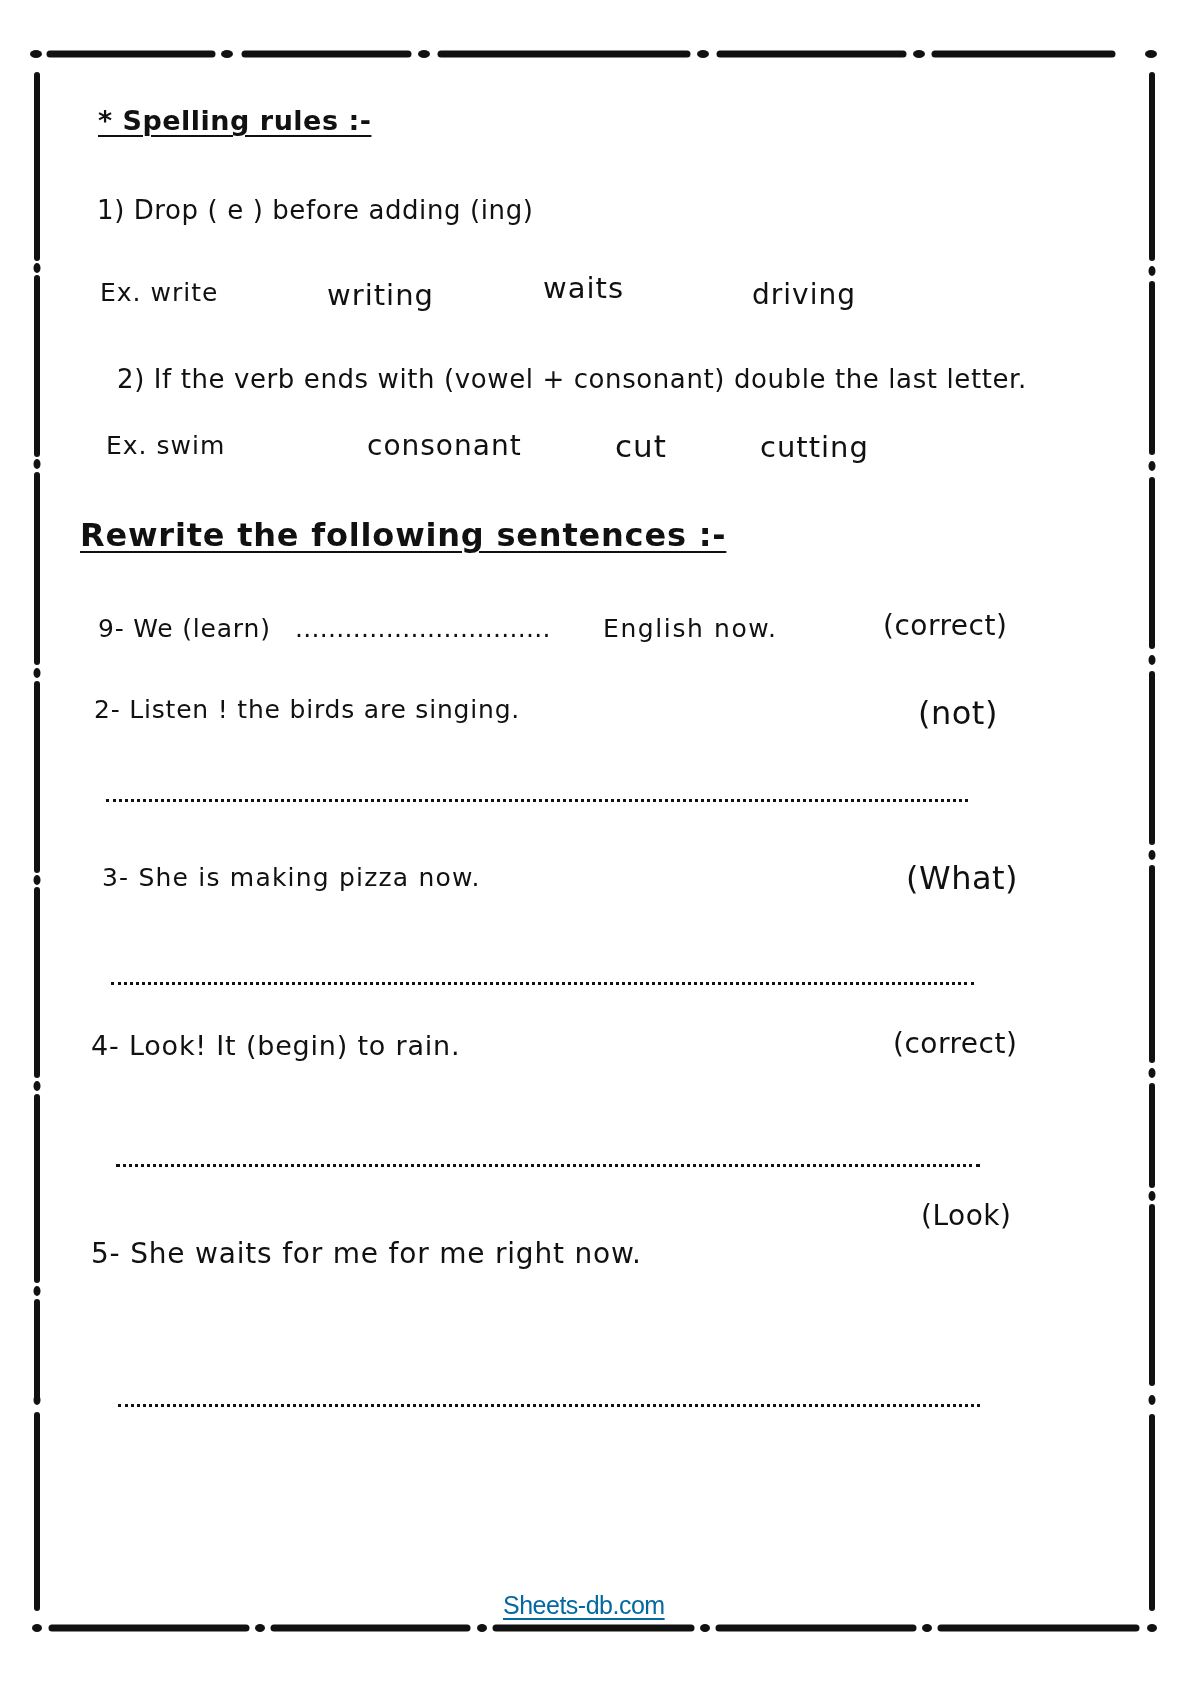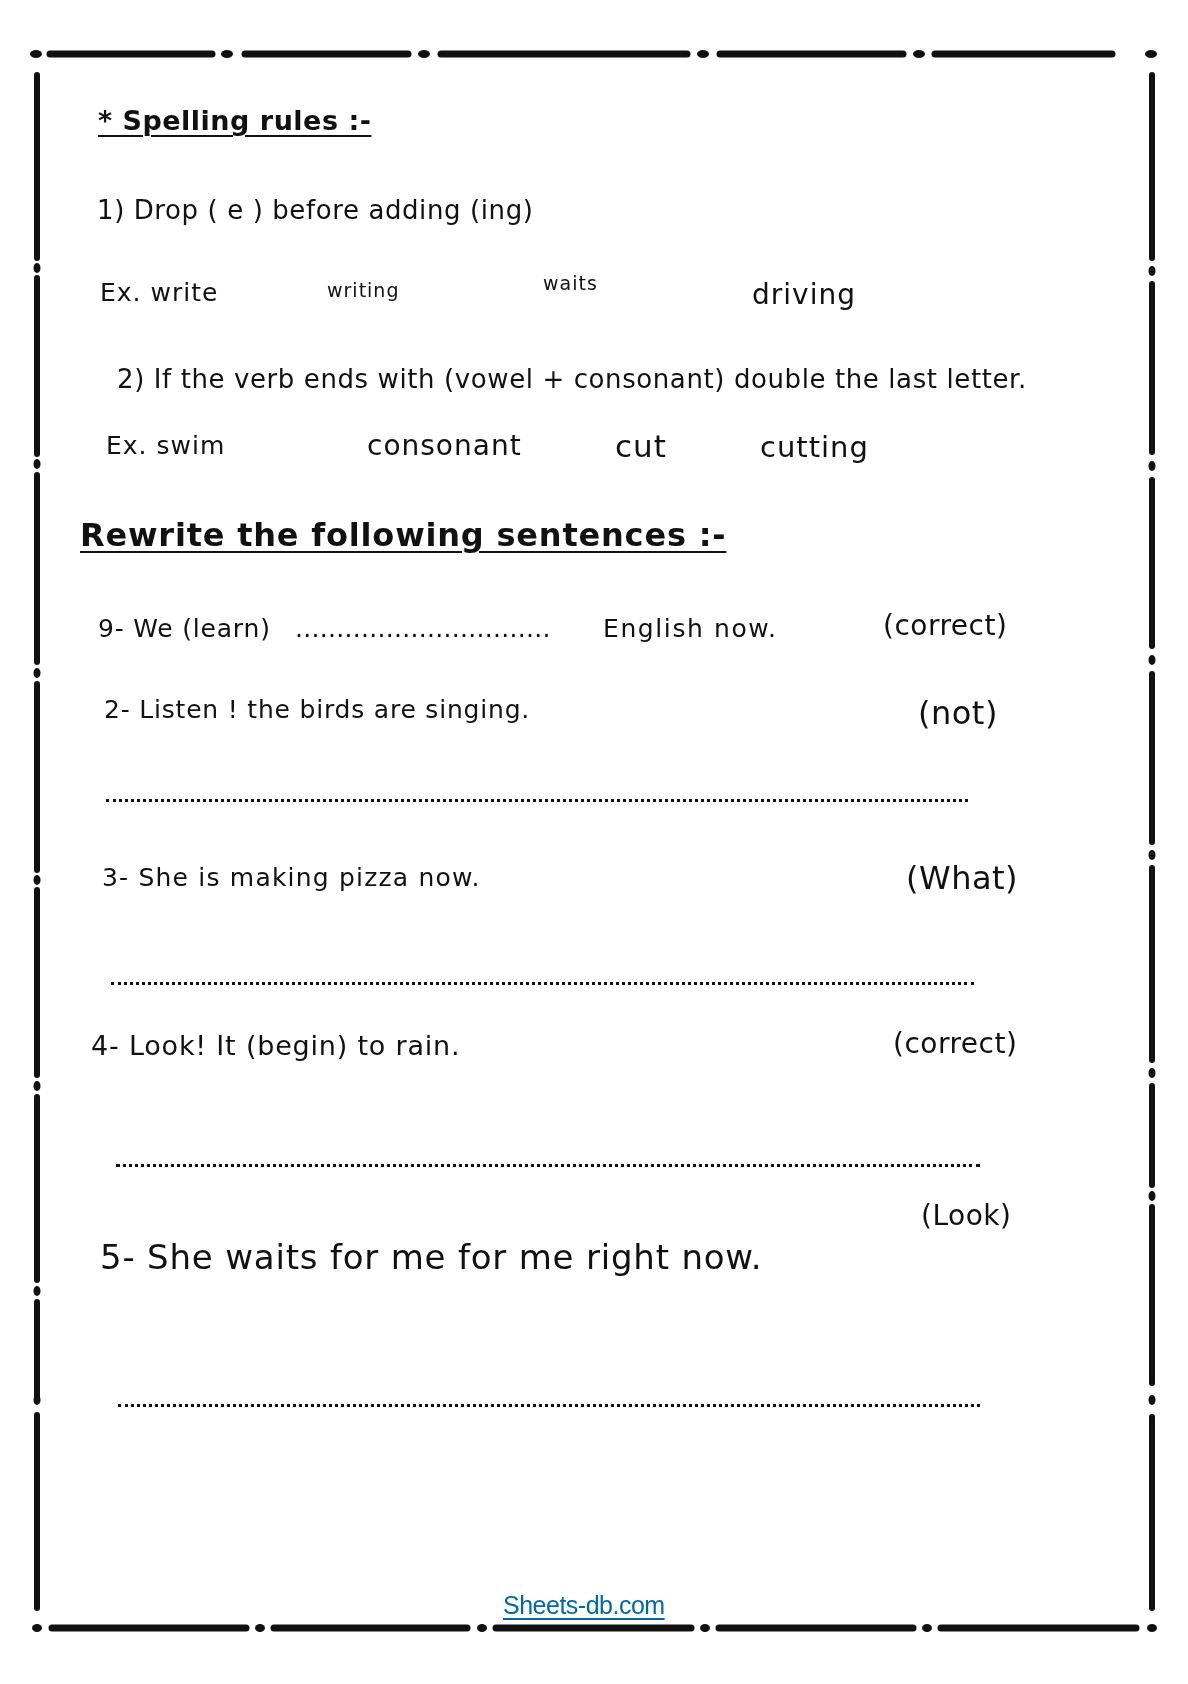--- a/index.html
+++ b/index.html
@@ -32,21 +32,21 @@
     .heading {
       font-weight: bold;
       text-decoration: underline;
       text-decoration-thickness: 2px;
       text-underline-offset: 5px;
     }
     .h1 { font-size: 27px; letter-spacing: 0.5px; }
     .h2 { font-size: 32px; letter-spacing: 0.8px; }
     .rule { font-size: 26px; letter-spacing: 0.6px; }
     .ex { font-size: 25px; letter-spacing: 1px; }
-    .word { font-size: 19px; letter-spacing: 1px; text-align: right; }
+    .word { font-size: 29px; letter-spacing: 1px; text-align: right; }
     .word-lg { font-size: 31px; letter-spacing: 1px; }
     .q { font-size: 25px; letter-spacing: 0.8px; }
     .hint { font-size: 28px; letter-spacing: 0.5px; }
     .hint-lg { font-size: 32px; text-align: center; }
     .answer-line {
       position: absolute;
       height: 0;
       border-top: 3px dotted #111111;
     }
     .footer-link {
@@ -164,40 +164,40 @@
     <div class="t heading h2" style="left:80px; top:519px;">Rewrite the following sentences :-</div>
 
     <div>
       <span class="t q" style="left:98px; top:616px;">9- We (learn)</span>
       <span class="t q" style="left:295px; top:616px; letter-spacing:0.3px;">...............................</span>
       <span class="t q" style="left:603px; top:616px; letter-spacing:1.6px;">English now.</span>
       <span class="t hint" style="left:883px; top:612px;">(correct)</span>
     </div>
 
     <div>
-      <span class="t q" style="left:104px; top:697px;">2- Listen ! the birds are singing.</span>
+      <span class="t q" style="left:94px; top:697px;">2- Listen ! the birds are singing.</span>
       <span class="t hint hint-lg" style="left:918px; top:697px;">(not)</span>
       <div class="answer-line" style="left:106px; top:799px; width:862px;"></div>
     </div>
 
     <div>
       <span class="t q" style="left:102px; top:865px; letter-spacing:1.2px;">3- She is making pizza now.</span>
       <span class="t hint hint-lg" style="left:906px; top:862px;">(What)</span>
       <div class="answer-line" style="left:111px; top:982px; width:863px;"></div>
     </div>
 
     <div>
       <span class="t q" style="left:91px; top:1032px; font-size:27px;">4- Look! It (begin) to rain.</span>
       <span class="t hint" style="left:893px; top:1030px;">(correct)</span>
       <div class="answer-line" style="left:116px; top:1164px; width:864px;"></div>
     </div>
 
     <div>
       <span class="t hint" style="left:921px; top:1202px;">(Look)</span>
-      <span class="t q" style="left:100px; top:1240px; font-size:34px;">5- She waits for me for me right now.</span>
+      <span class="t q" style="left:91px; top:1240px; font-size:28px;">5- She waits for me for me right now.</span>
       <div class="answer-line" style="left:118px; top:1404px; width:862px;"></div>
     </div>
   </section>
 
   <footer>
     <a class="t footer-link" style="left:503px; top:1593px;">Sheets-db.com</a>
   </footer>
 </main>
 
 </body></html>

